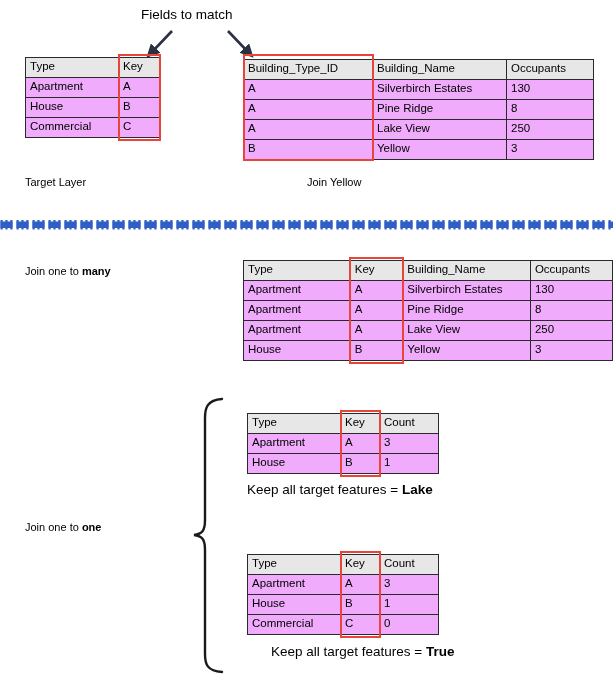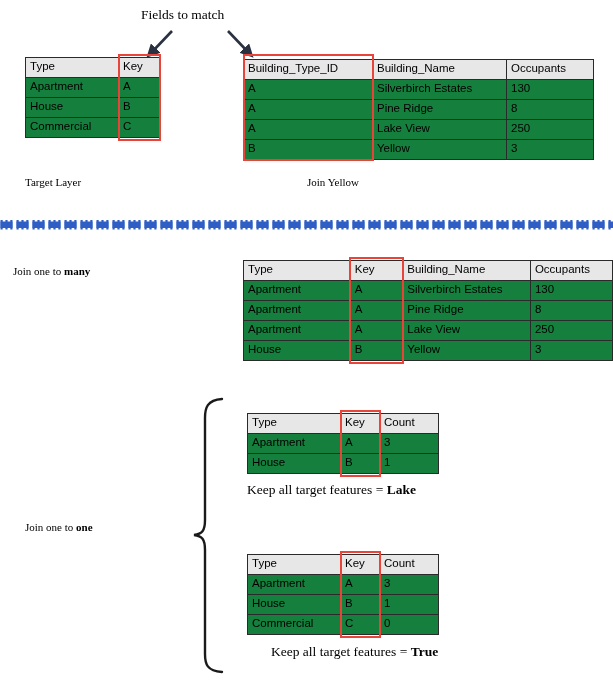--- a/index.html
+++ b/index.html
@@ -15,21 +15,21 @@
     color: #000000;
     overflow: hidden;
   }
 
   
   .tbl {
     position: absolute;
     border-collapse: collapse;
     font-size: 11.5px;
     line-height: 1;
-    background: #15803d;
+    background: #f0abfc;
     padding-left: 38px;
   }
   .tbl td, .tbl th {
     border: 1px solid #2a2a2a;
     padding: 3px 4px 4px 4px;
     text-align: left;
     font-weight: normal;
     white-space: nowrap;
     height: 12px;
     vertical-align: middle;
@@ -45,21 +45,20 @@
     box-sizing: border-box;
     pointer-events: none;
   }
 
   
   .lbl {
     position: absolute;
     font-size: 13.5px;
     line-height: 1.1;
     white-space: nowrap;
-    font-family: Liberation Serif, serif;
   }
   .lbl.big { font-size: 11px; }
   .lbl b { font-weight: bold; }
 
   .svg-layer {
     position: absolute;
     left: 0;
     top: 0;
     width: 613px;
     height: 689px;
@@ -153,21 +152,21 @@
         <td>B</td>
         <td>Yellow</td>
         <td>3</td>
       </tr>
     </tbody>
 </table>
 <div class="hl" id="hl-join" style="left: 242.5px; top: 54px; width: 131px; height: 107px; border-color: rgb(232, 68, 58);"></div>
 
 <div class="lbl big" style="left:307px; top:176px;">Join Yellow</div>
 
-<div class="lbl big" style="left:13px; top:265px;">
+<div class="lbl big" style="left:25px; top:265px;">
   <span>Join one to </span><b>many</b>
 </div>
 
 <table class="tbl" id="otm-tbl" style="left:243px; top:260px;">
   <thead>
       <tr>
         <th style="width: 110px;">Type</th>
         <th style="width: 50px;">Key</th>
         <th style="width: 125px;">Building_Name</th>
         <th style="width: 78px;">Occupants</th>

